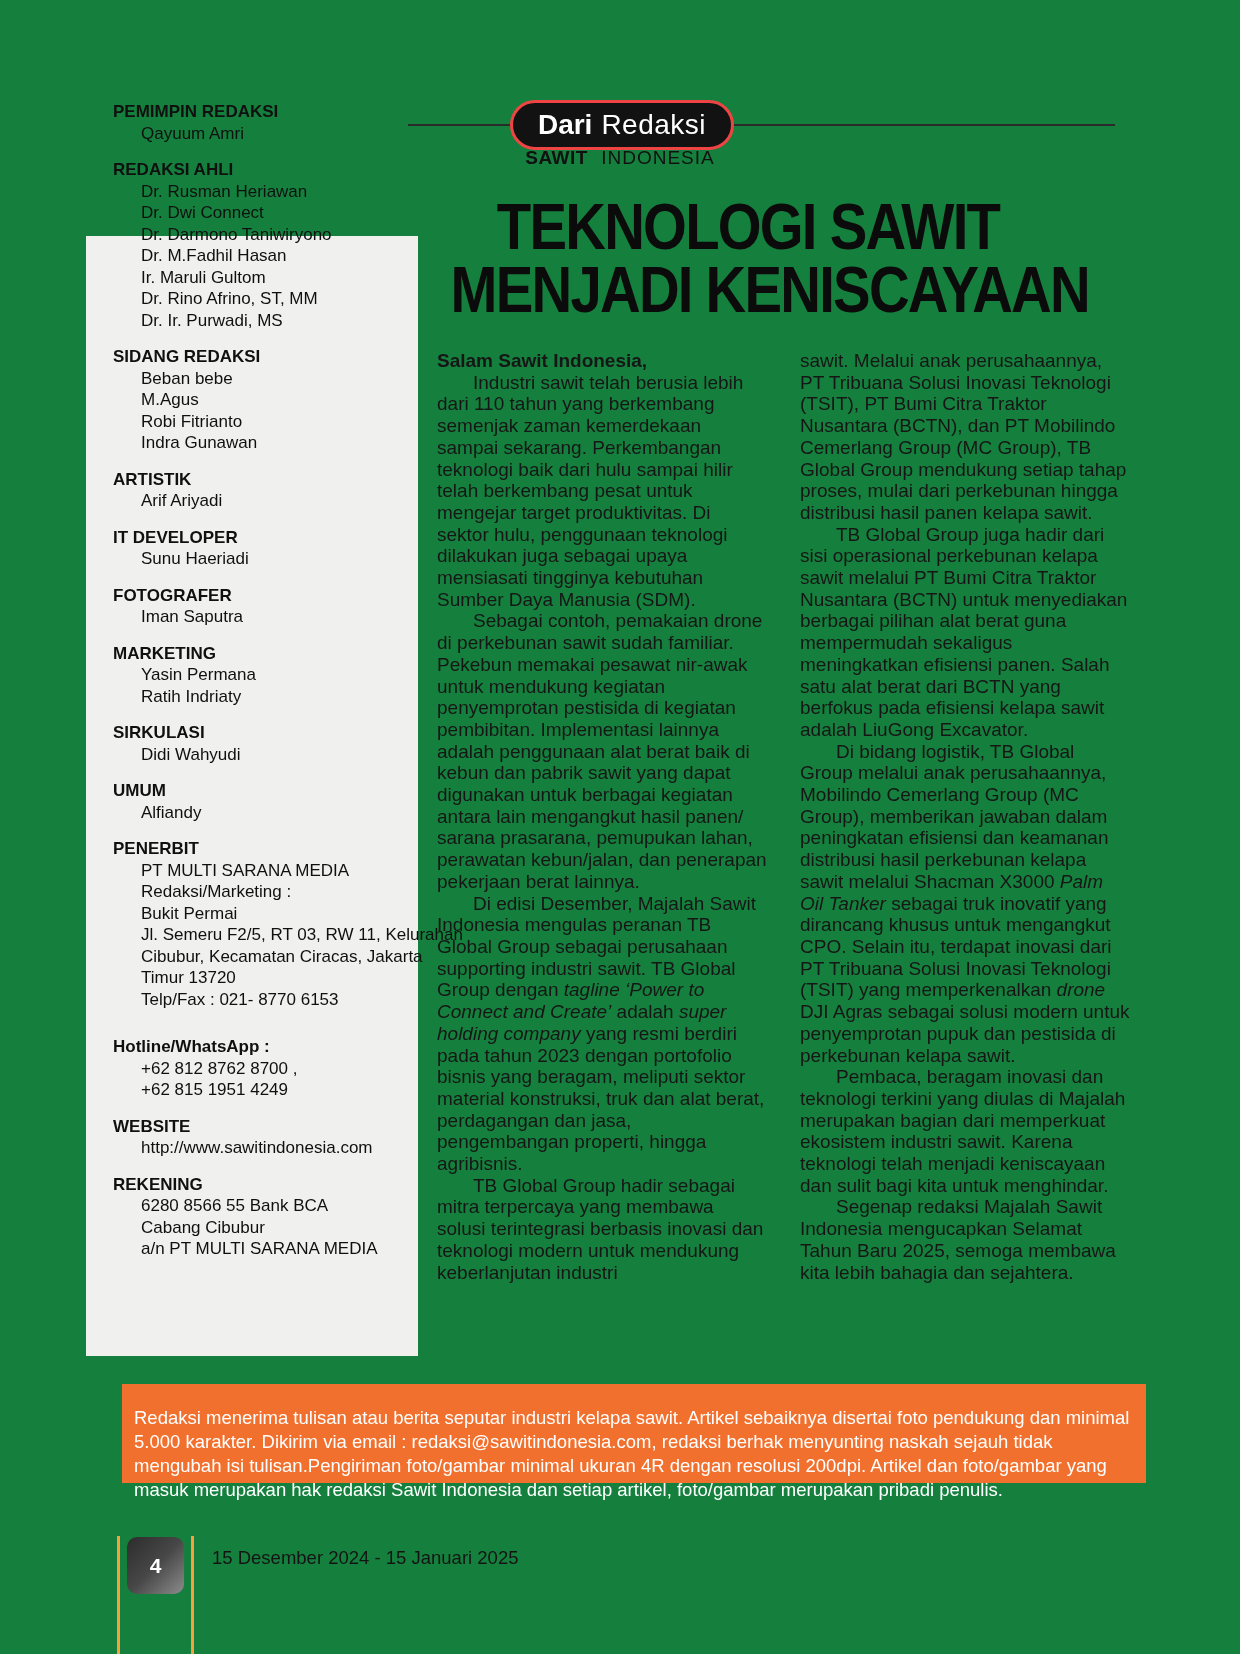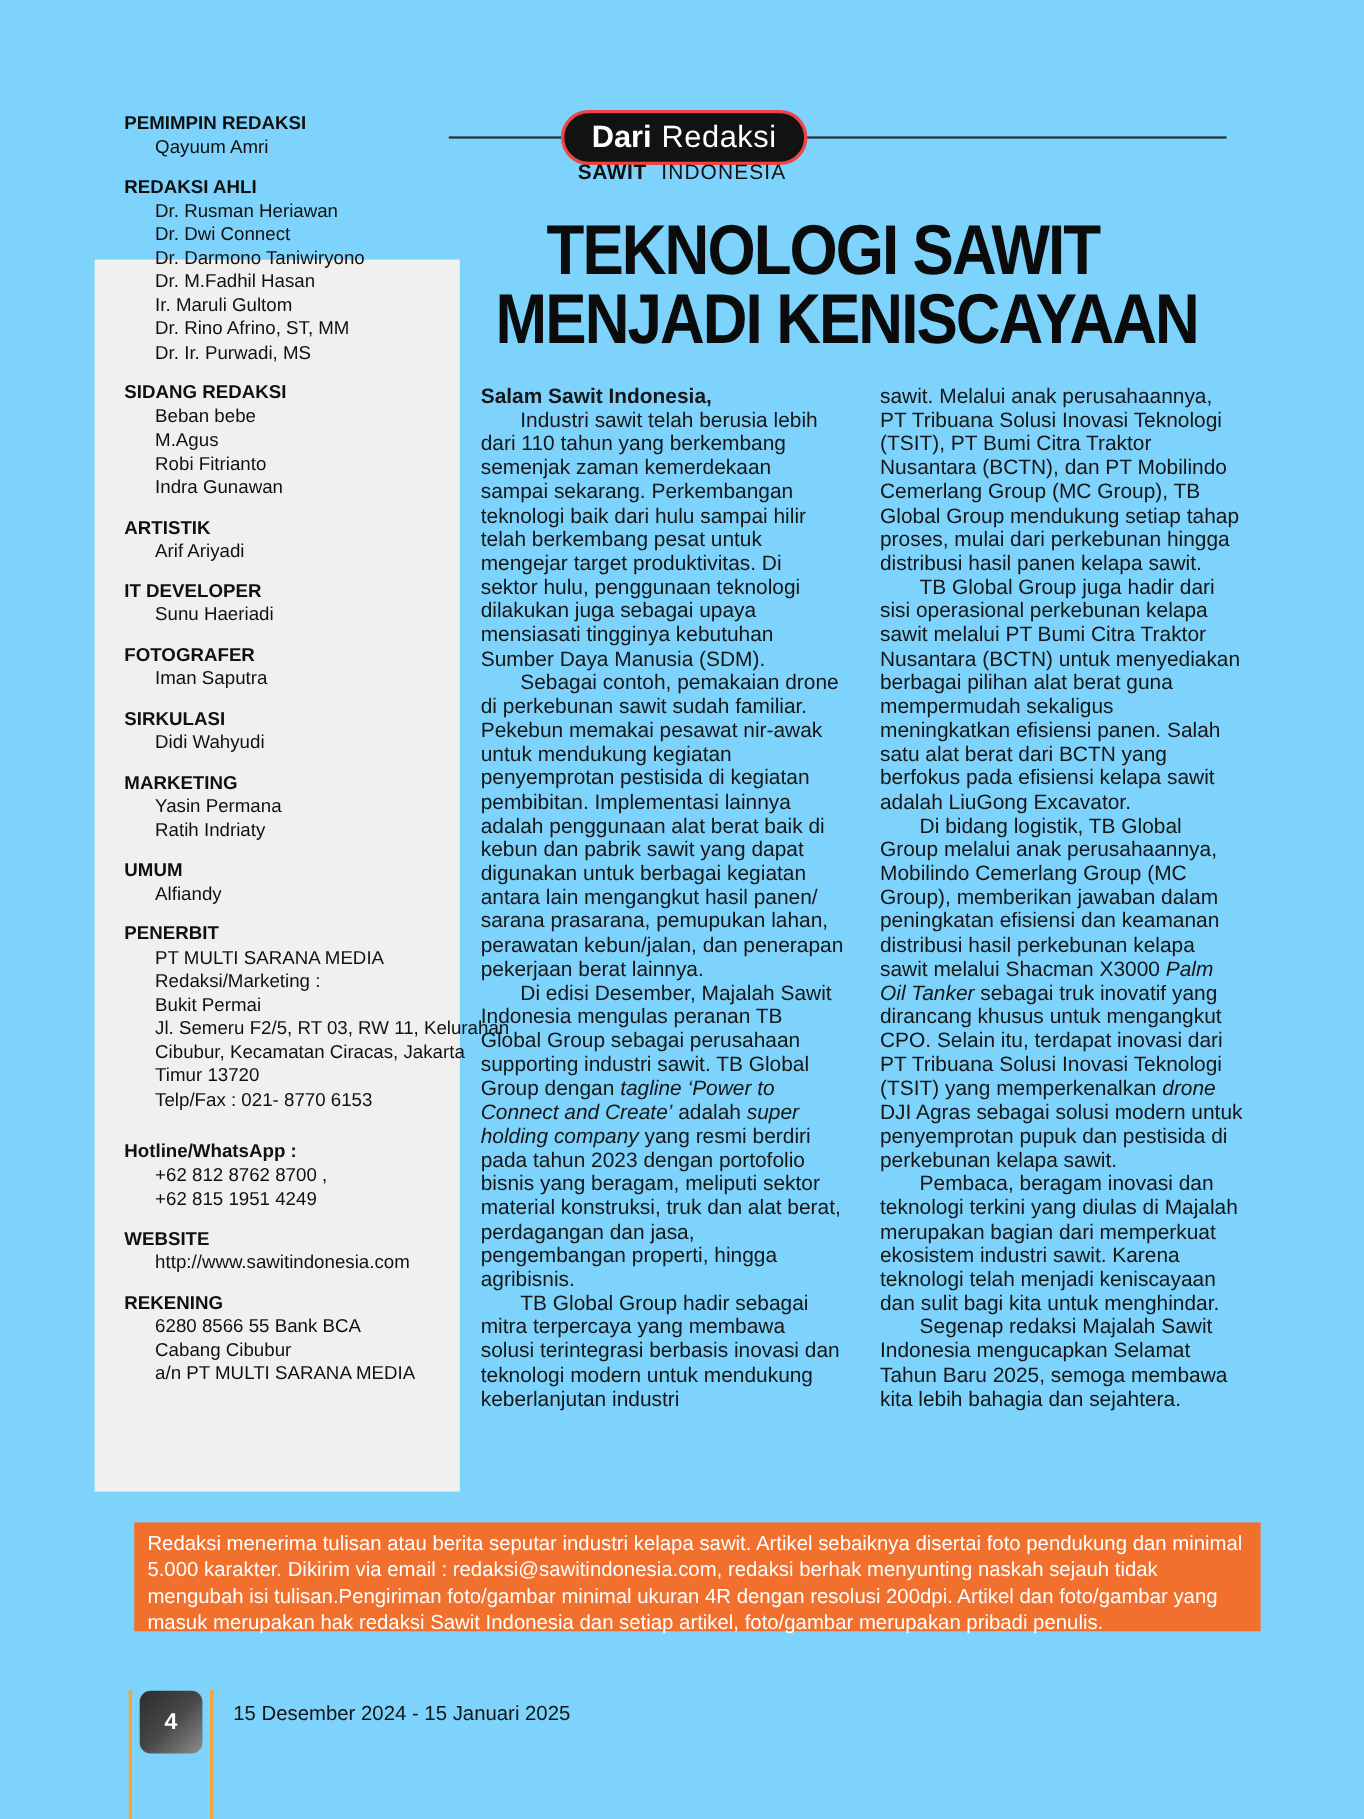--- a/index.html
+++ b/index.html
@@ -1,16 +1,16 @@
 <!DOCTYPE html>
 <html><head>
 <meta charset="utf-8">
 <style>
   html,body{margin:0;padding:0;background:#ffffff;}
-  .page{position:relative;width:1240px;height:1654px;background:#7dd3fc;overflow:hidden;
+  .page{position:relative;width:1240px;height:1654px;background:#15803d;overflow:hidden;
         font-family:"Liberation Sans", sans-serif;color:#141414;}
 
   
   .gray-panel{position:absolute;left:86px;top:236px;width:332px;height:1120px;background:#f0f0ee;}
   .masthead{position:absolute;left:113px;top:101px;width:340px;font-size:17px;line-height:21.5px;color:#101010;}
   .m-sec{margin-bottom:15px;}
   .m-sec.gap{margin-top:26px;}
   .m-head{font-weight:bold;}
   .m-line{white-space:nowrap;margin-left:28px;}
 
@@ -35,21 +35,21 @@
        text-align:left;}
   .col1{left:437px;}
   .col2{left:800px;}
   .col p{margin:0;}
   .col p.ind{text-indent:36px;}
   .it{font-style:italic;}
   .bd{font-weight:bold;}
 
   
   .notice{position:absolute;left:122px;top:1384px;width:1024px;height:99px;background:#f2702e;
-          box-sizing:border-box;padding:7px 14px 0 12px;}
+          box-sizing:border-box;padding:22px 14px 0 12px;}
   .notice p{margin:0;color:#ffffff;font-size:18.5px;line-height:24px;}
 
   
   .frule{position:absolute;top:1536px;width:3px;height:118px;background:#f6a23b;}
   .frule.left{left:117px;}
   .frule.right{left:191px;}
   .page-badge{position:absolute;left:127px;top:1537px;width:57px;height:57px;border-radius:10px;
               background:linear-gradient(135deg,#2c2c2c 0%,#474747 50%,#8c8c8c 100%);
               color:#ffffff;font-size:21px;font-weight:bold;display:flex;align-items:center;justify-content:center;}
   .footer-date{position:absolute;left:212px;top:1547px;font-size:18.5px;color:#141414;}
@@ -89,27 +89,27 @@
       </div>
       <div class="m-sec">
         <div class="m-head">IT DEVELOPER</div>
         <div class="m-line">Sunu Haeriadi</div>
       </div>
       <div class="m-sec">
         <div class="m-head">FOTOGRAFER</div>
         <div class="m-line">Iman Saputra</div>
       </div>
       <div class="m-sec">
-        <div class="m-head">SIRKULASI</div>
-        <div class="m-line">Didi Wahyudi</div>
-      </div>
-      <div class="m-sec">
         <div class="m-head">MARKETING</div>
         <div class="m-line">Yasin Permana</div>
         <div class="m-line">Ratih Indriaty</div>
+      </div>
+      <div class="m-sec">
+        <div class="m-head">SIRKULASI</div>
+        <div class="m-line">Didi Wahyudi</div>
       </div>
       <div class="m-sec">
         <div class="m-head">UMUM</div>
         <div class="m-line">Alfiandy</div>
       </div>
       <div class="m-sec">
         <div class="m-head">PENERBIT</div>
         <div class="m-line">PT MULTI SARANA MEDIA</div>
         <div class="m-line">Redaksi/Marketing :</div>
         <div class="m-line">Bukit Permai</div>

